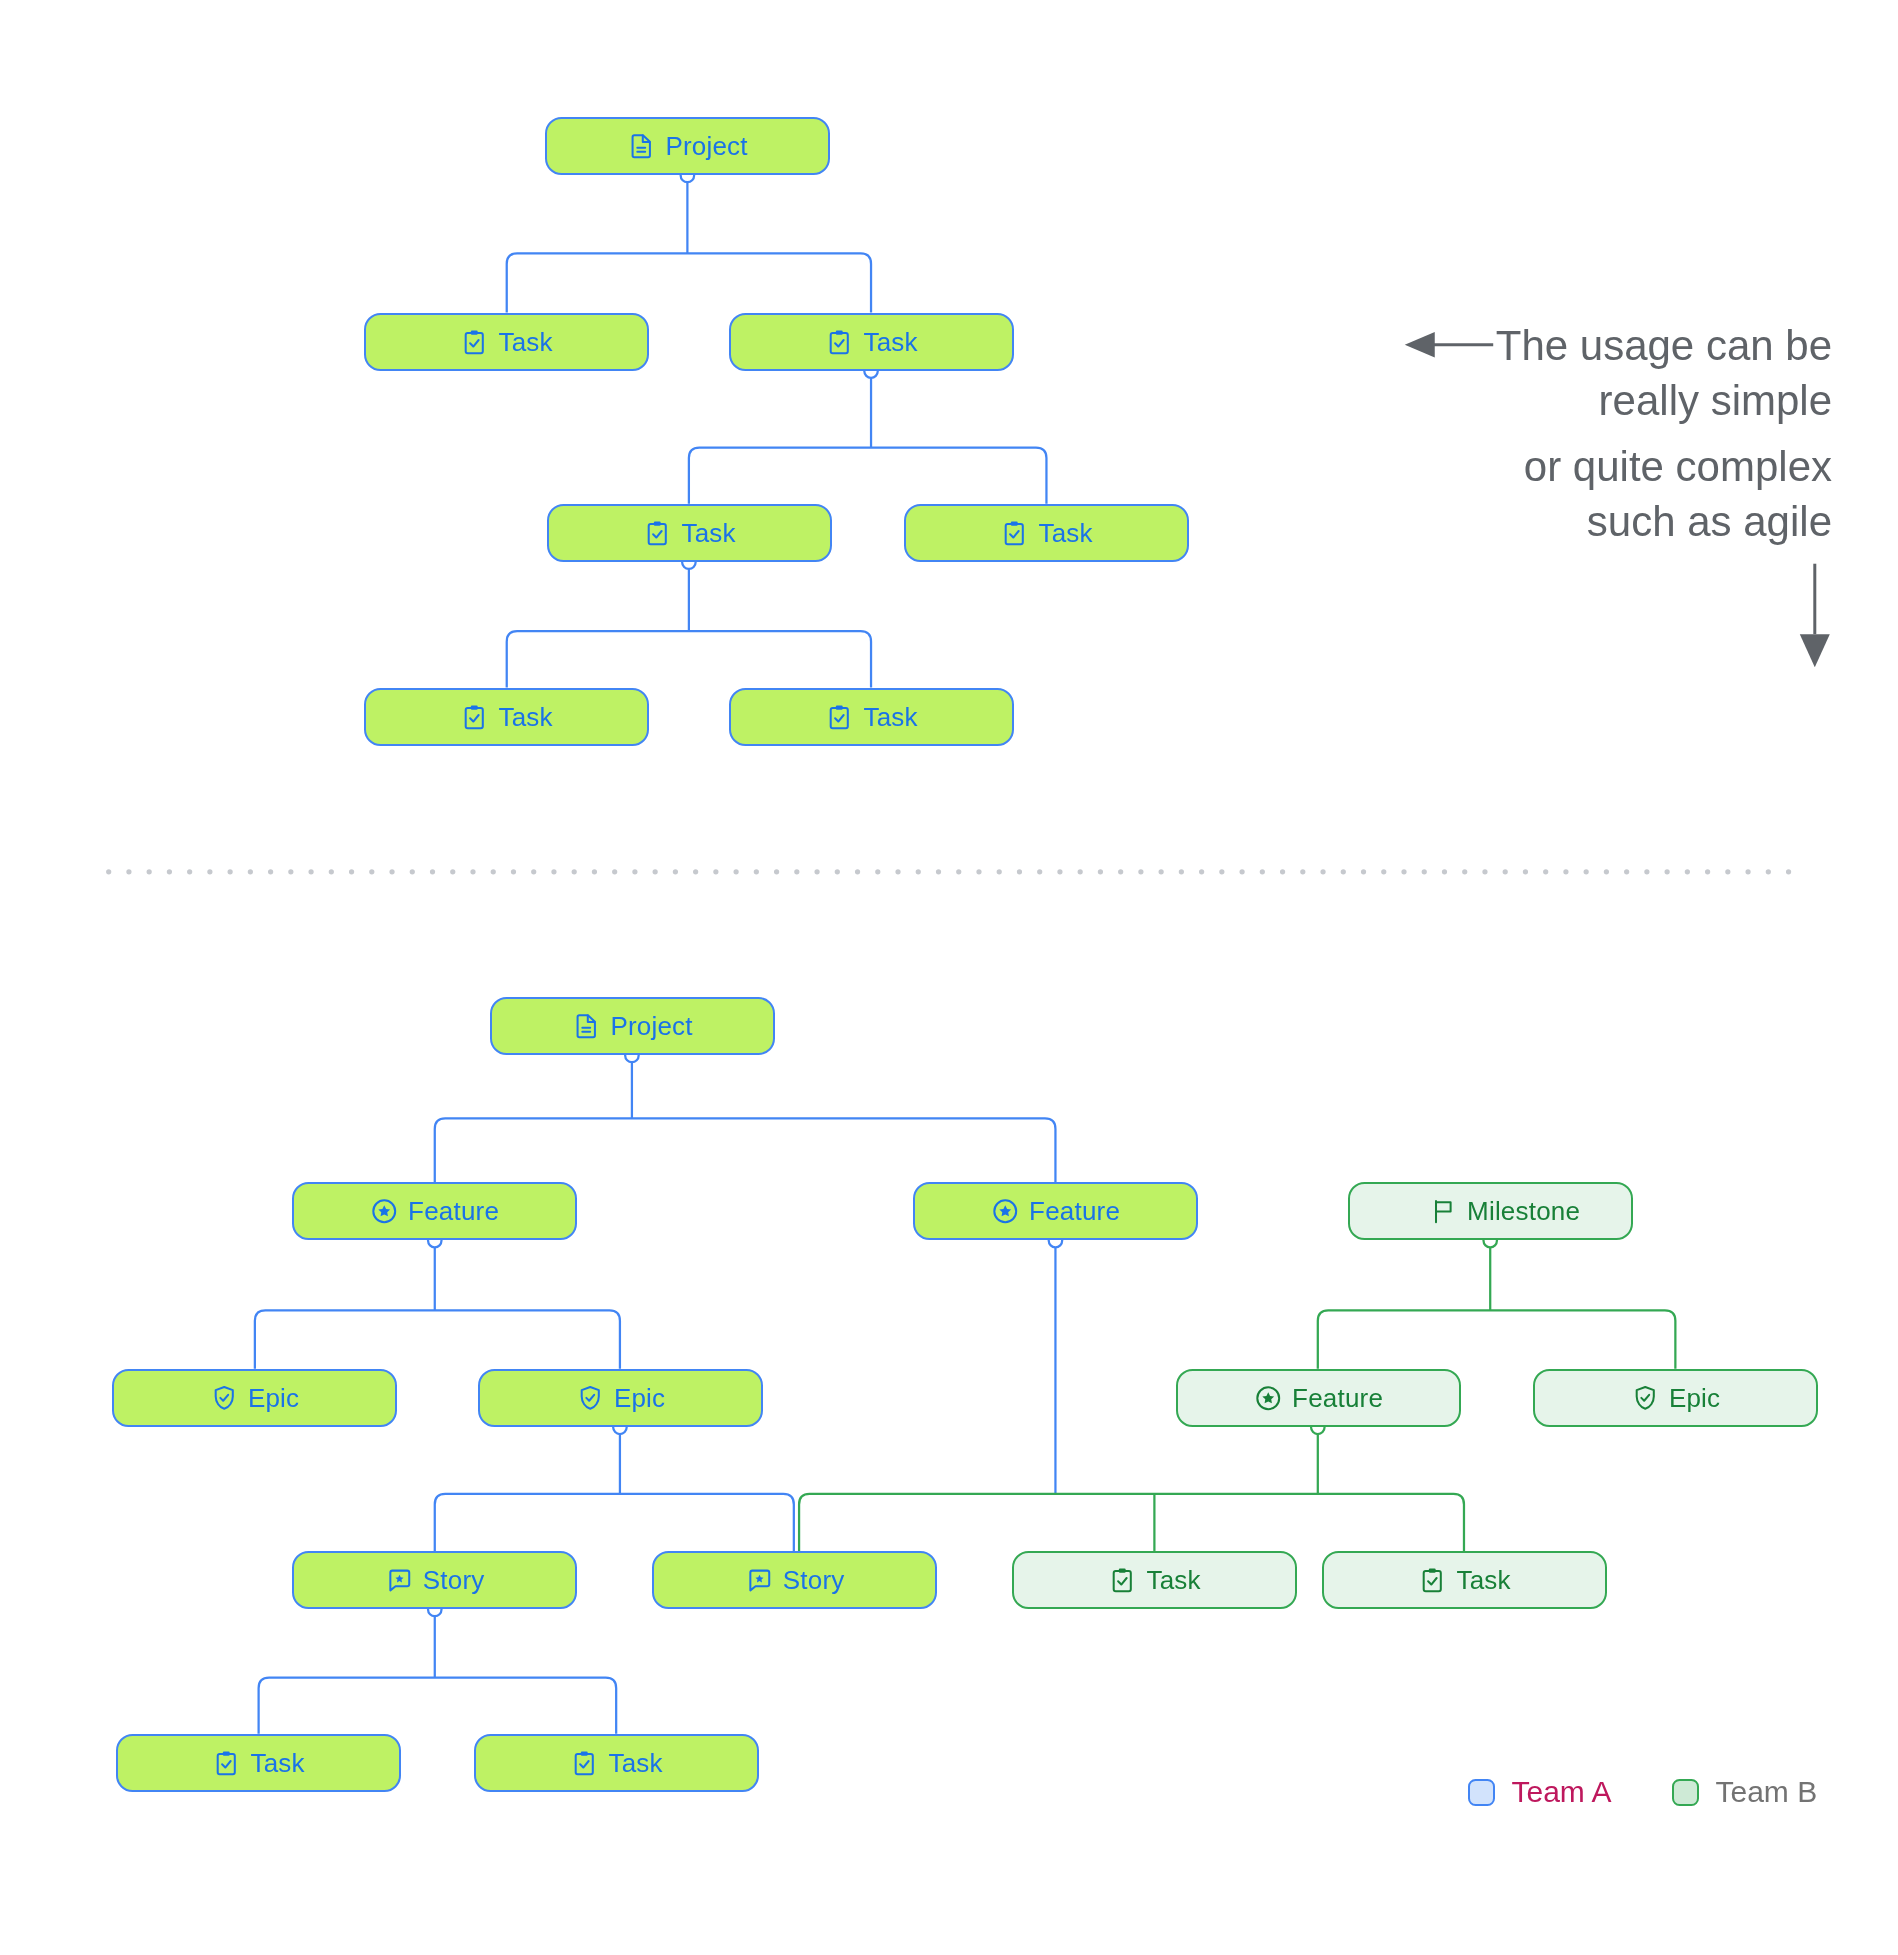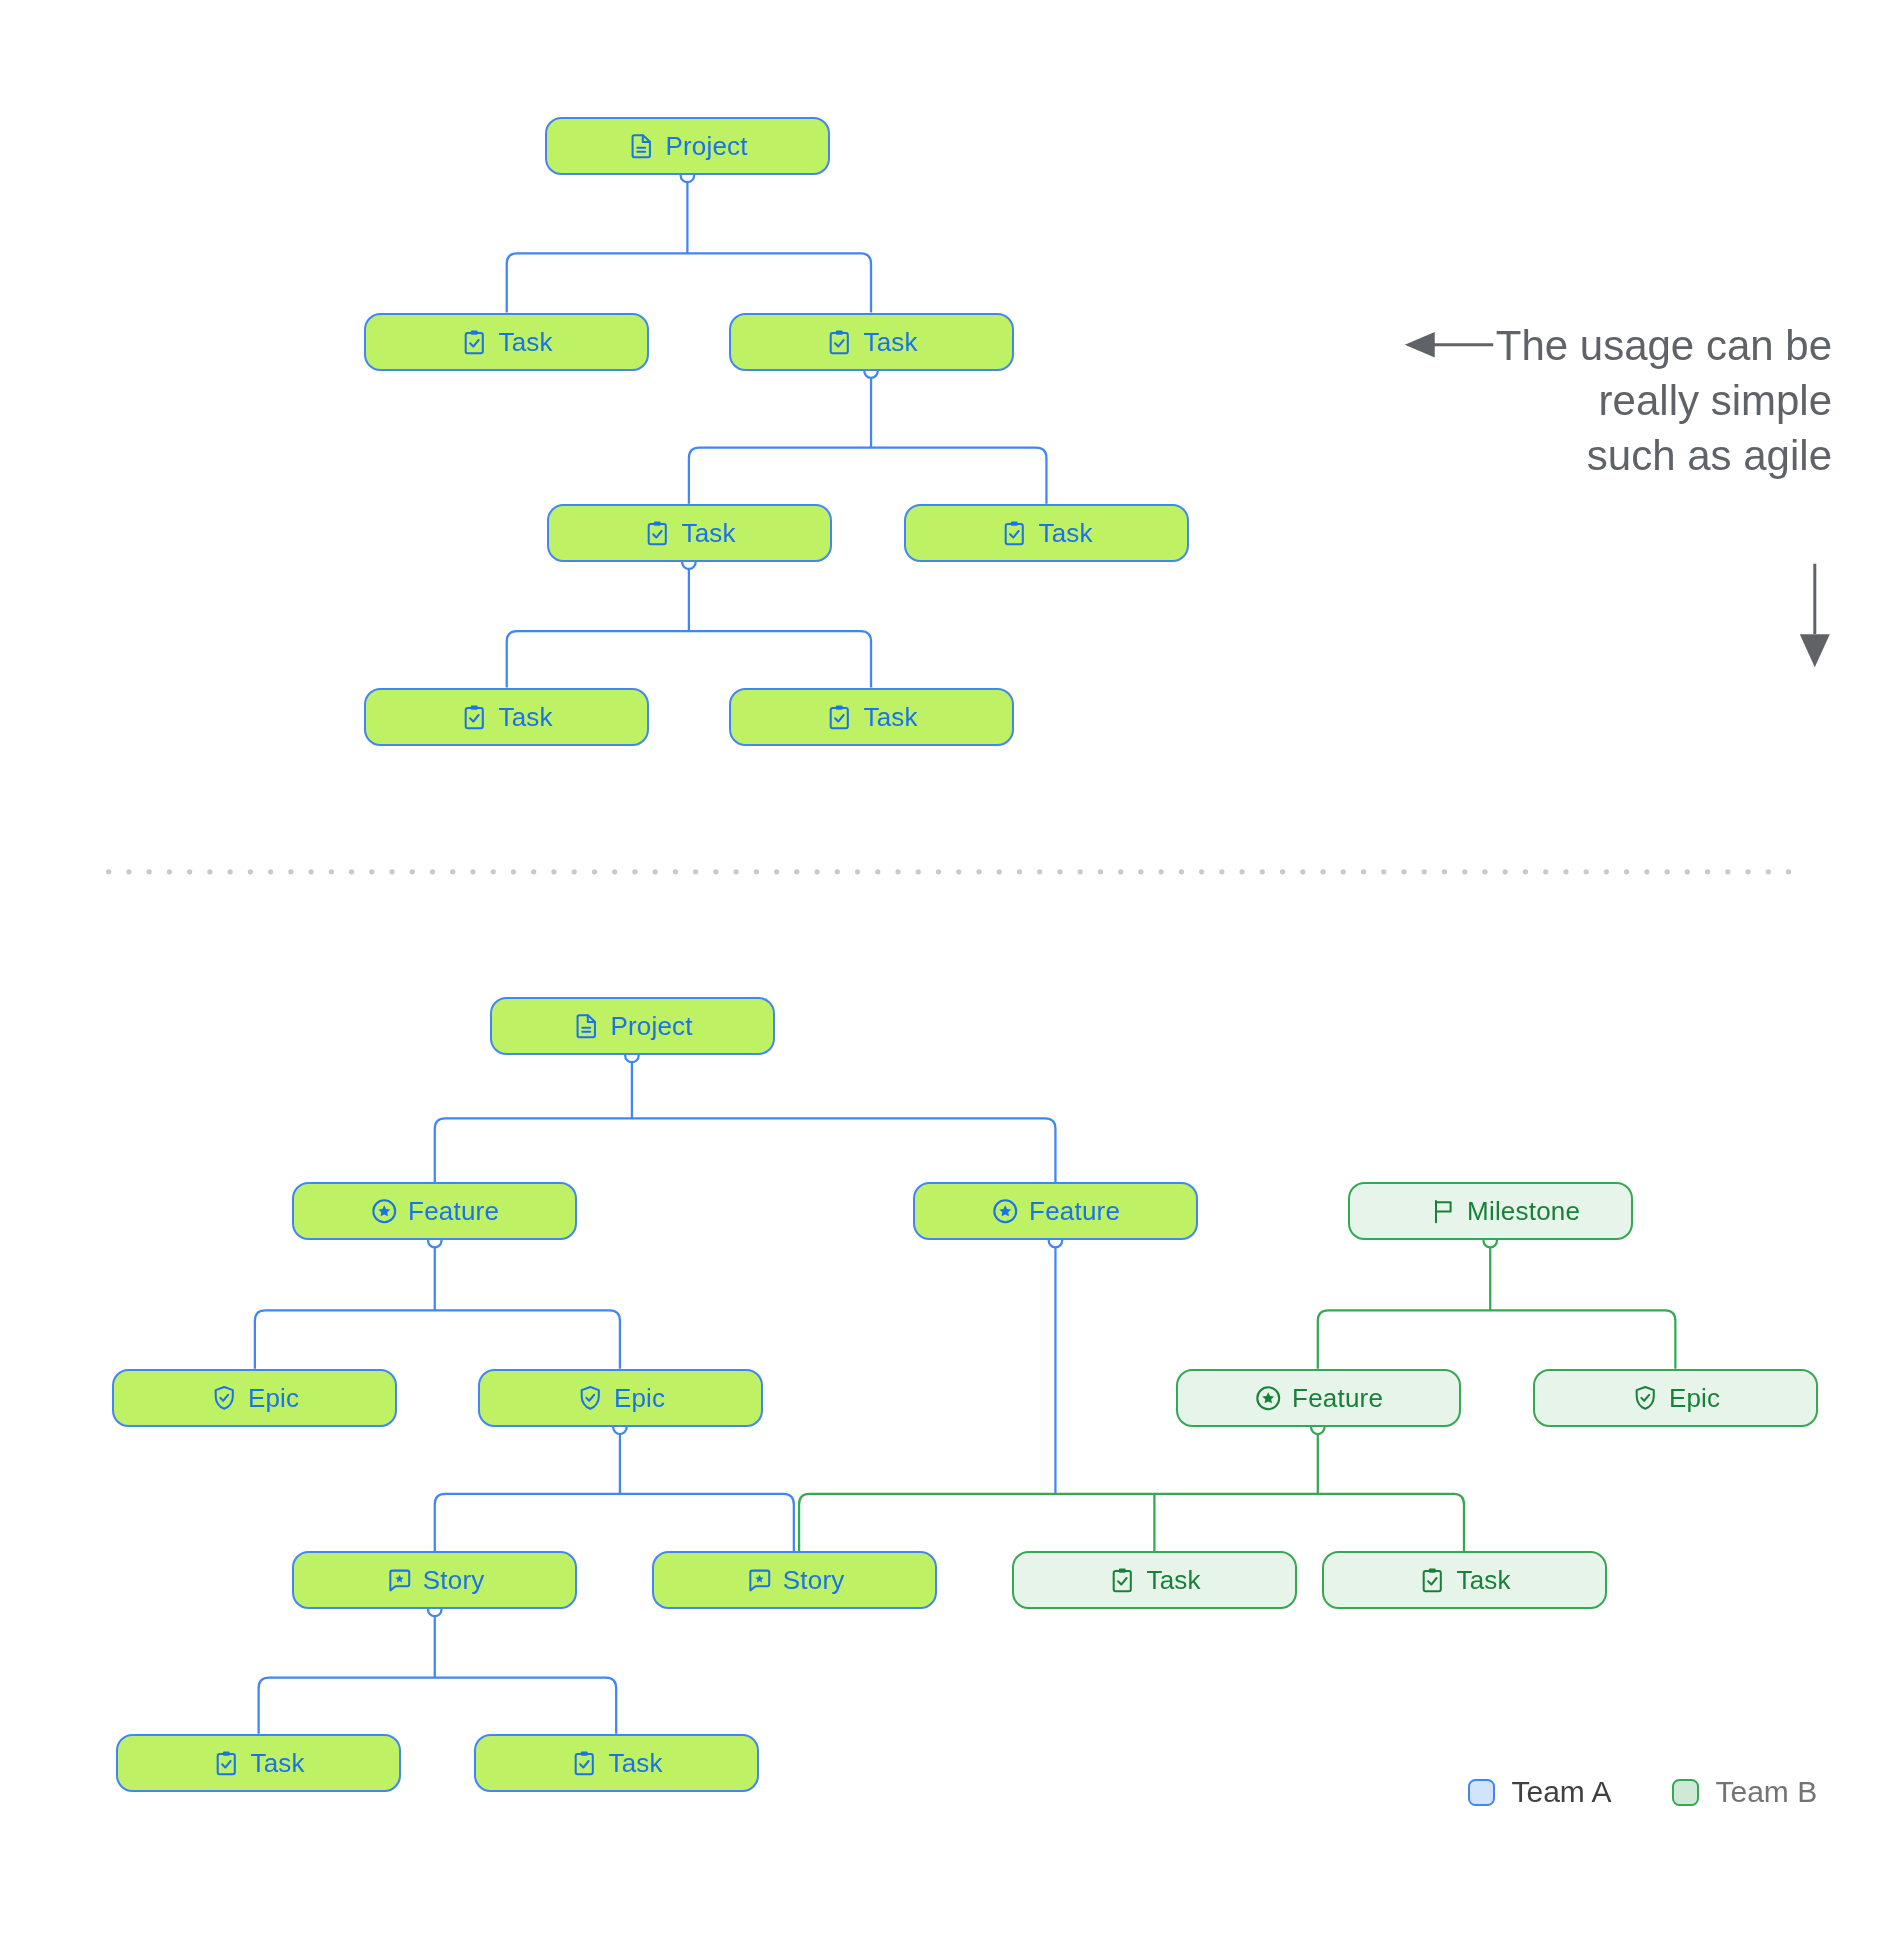--- a/index.html
+++ b/index.html
@@ -16,21 +16,21 @@
   .nicon{display:inline-flex;align-items:center;}
   .nlabel{line-height:1;}
   #annotation{position:absolute;right:66px;top:318px;text-align:right;
               color:#5F6368;font-size:42px;line-height:55px;font-weight:400;}
   .ann-gap{margin-top:10.5px;}
   .legend-item{position:absolute;display:flex;align-items:center;gap:16.5px;
                font-size:30px;font-weight:500;}
   .swatch{width:27px;height:27px;border-radius:7.5px;border:2.2px solid;box-sizing:border-box;}
   .swatch.blue{background:#D2E3FC;border-color:#4285F4;}
   .swatch.green{background:#CEEAD6;border-color:#34A853;}
-  #legend-a{left:1468px;top:1775px;color:#404040;justify-content:flex-end;}
+  #legend-a{left:1468px;top:1775px;color:#be185d;justify-content:flex-end;}
   #legend-b{left:1672px;top:1775px;color:#737373;text-align:center;}
 </style>
 </head>
 <body>
 
 <div id="stage">
 
   <svg id="edge-layer" width="1898" height="1955" viewBox="0 0 2532 2608">
     <line id="divider-line" x1="145" y1="1163" x2="2390" y2="1163" stroke="#C6C9CE" stroke-width="7" stroke-linecap="round" stroke-dasharray="0 27"></line>
     <g>
@@ -277,20 +277,21 @@
             <path d="M8.5 12.9l2.7 2.7 4.5-5.5"></path>
           </svg>
         </span>
         <span class="nlabel">Task</span>
       </div>
     </div>
 
   <div id="annotation">
     <div class="ann-line">The usage can be</div>
     <div class="ann-line">really simple</div>
+    <div class="ann-line ann-gap">or quite complex</div>
     <div class="ann-line">such as agile</div>
   </div>
 
   <div class="legend-item" id="legend-a">
     <span class="swatch blue"></span>
     <span>Team A</span>
   </div>
   <div class="legend-item" id="legend-b">
     <span class="swatch green"></span>
     <span>Team B</span>

